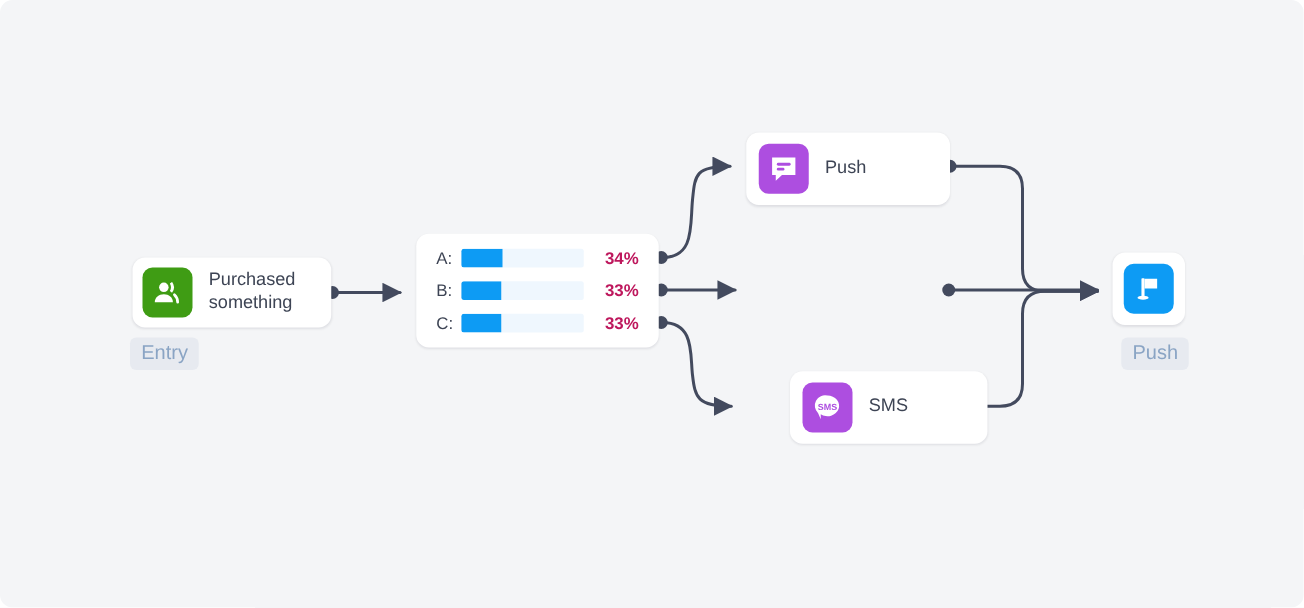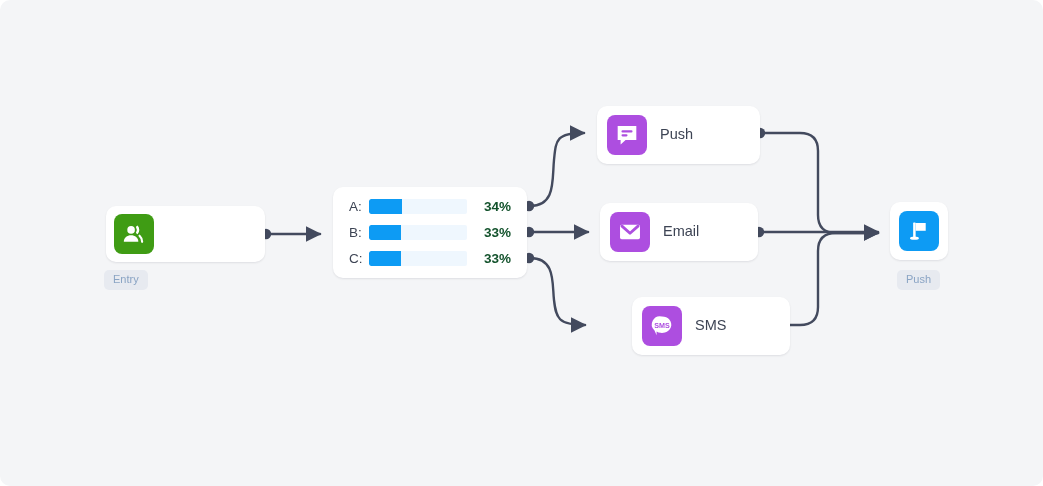--- a/index.html
+++ b/index.html
@@ -97,21 +97,21 @@
   }
   .split-bar-fill {
     position: absolute;
     left: 0; top: 0; bottom: 0;
     background: #0d9bf4;
     border-radius: 2px 0 0 2px;
   }
   .split-pct {
     font-size: 13.5px;
     font-weight: bold;
-    color: #14532d;
+    color: #be185d;
     width: 34px;
     text-align: right;
     flex: 0 0 auto;
   }
 
   
   #node-push  { left: 597px; top: 106px; width: 163px; height: 58px; padding: 0 0 0 10px; }
   #node-email { left: 600px; top: 203px; width: 158px; height: 58px; padding: 0 0 0 10px; }
   #node-sms   { left: 632px; top: 297px; width: 158px; height: 58px; padding: 0 0 0 10px; }
   #node-push .node-icon, #node-email .node-icon, #node-sms .node-icon { background: #ad4ee0; }
@@ -125,21 +125,21 @@
     justify-content: center;
     padding: 0;
   }
   #node-exit .node-icon { background: #0d9bf4; }
 
   
   .badge {
     position: absolute;
     background: #e7eaf0;
     color: #8aa4c4;
-    font-size: 11px;
+    font-size: 16px;
     border-radius: 5px;
     padding: 3px 9px 4px 9px;
     line-height: 1.2;
   }
   #badge-entry { left: 104px; top: 270px; }
   #badge-exit  { left: 897px; top: 270px; }
 </style>
 </head>
 <body>
 
@@ -182,20 +182,22 @@
 
   <div class="node" id="node-entry">
     <span class="node-icon">
       <svg width="26" height="26" viewBox="0 0 24 24" fill="#ffffff">
         <circle cx="9.3" cy="8.2" r="3.5"></circle>
         <path d="M2.6 19.2c0-3.7 3-6 6.7-6s6.7 2.3 6.7 6z"></path>
         <path d="M14.6 4.9a4.9 4.9 0 0 1 0 6.6 6.4 6.4 0 0 0 0-6.6z" fill="none" stroke="#ffffff" stroke-width="2" stroke-linecap="round"></path>
         <path d="M17.1 13.6a7.6 7.6 0 0 1 2.4 5.6" fill="none" stroke="#ffffff" stroke-width="2" stroke-linecap="round"></path>
       </svg>
     </span>
+    <span class="node-label">Purchased
+something</span>
   </div>
   <div class="badge" id="badge-entry">Entry</div>
 
   <div class="node" id="node-split">
     <div class="split-row">
       <span class="split-key">A:</span>
       <span class="split-bar">
         <span class="split-bar-fill" style="width:34%"></span>
       </span>
       <span class="split-pct">34%</span>
@@ -220,29 +222,20 @@
     <span class="node-icon">
       <svg width="26" height="26" viewBox="0 0 24 24">
         <path d="M3.4 3.6h17.2v13.1h-9.9l-4.6 4.1v-4.1H3.4z" fill="#ffffff"></path>
         <rect x="6.9" y="7.6" width="10.2" height="2.1" rx="1" fill="#ad4ee0"></rect>
         <rect x="6.9" y="11.2" width="5.6" height="2.1" rx="1" fill="#ad4ee0"></rect>
       </svg>
     </span>
     <span class="node-label">Push</span>
   </div>
 
-  <div class="node" id="node-email">
-    <span class="node-icon">
-      <svg width="26" height="26" viewBox="0 0 24 24">
-        <rect x="2.8" y="5.4" width="18.4" height="13.2" rx="1.6" fill="#ffffff"></rect>
-        <path d="M4.6 6.6 L12 13.1 L19.4 6.6" fill="none" stroke="#ad4ee0" stroke-width="2.6" stroke-linecap="round" stroke-linejoin="round"></path>
-      </svg>
-    </span>
-    <span class="node-label">Email</span>
-  </div>
 
   <div class="node" id="node-sms">
     <span class="node-icon">
       <svg width="26" height="26" viewBox="0 0 24 24">
         <path d="M12 3.2a8.6 7.6 0 1 1 -5 13.8v3.6l-1.9-4.4A7.6 7.6 0 0 1 12 3.2z" fill="#ffffff"></path>
         <text x="12" y="13.6" text-anchor="middle" font-family="Liberation Sans, sans-serif" font-size="6.6" font-weight="bold" fill="#ad4ee0">SMS</text>
       </svg>
     </span>
     <span class="node-label">SMS</span>
   </div>

